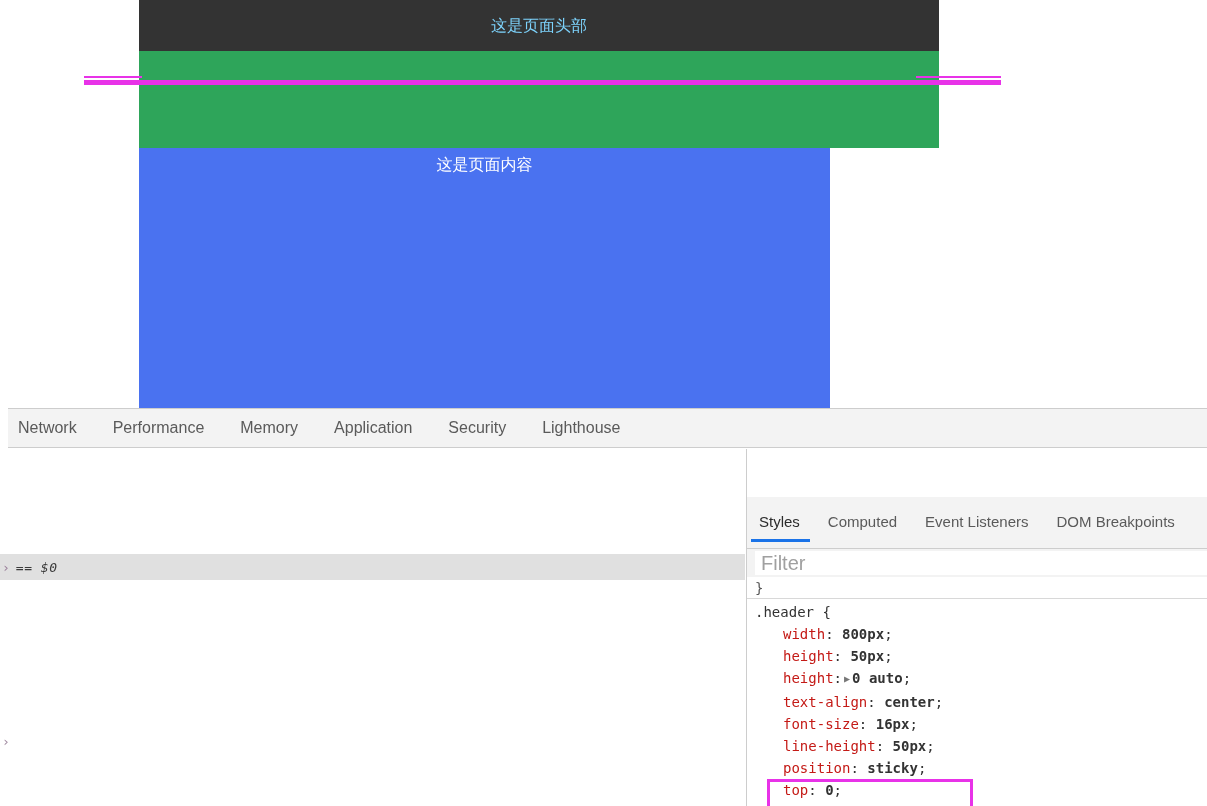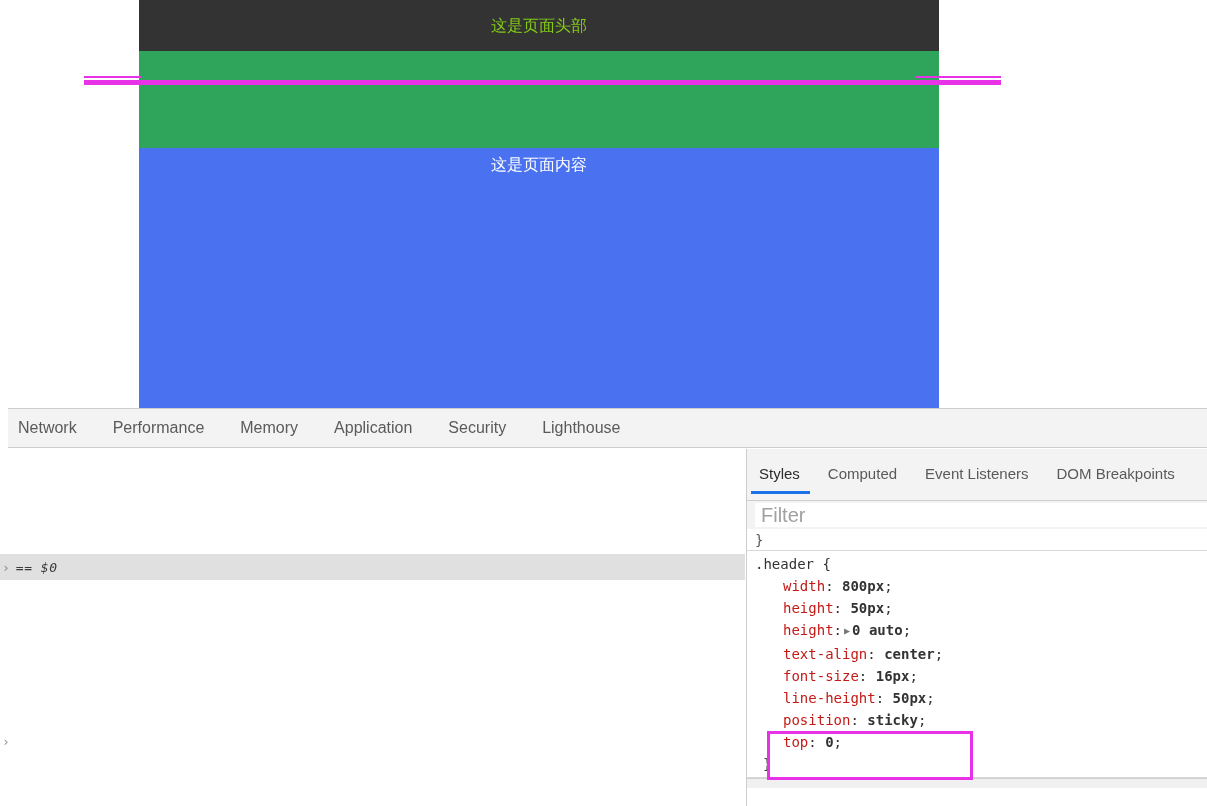--- a/index.html
+++ b/index.html
@@ -30,33 +30,33 @@
   .page-body {
     position: absolute;
     left: 139px; top: 0;
     width: 800px;
     height: 408px;
   }
   .page-header {
     width: 800px;
     height: 51px;
     background: #333333;
-    color: #84cc16;
+    color: #7dd3fc;
     text-align: center;
     line-height: 51px;
     font-size: 16px;
     font-family: "DejaVu Sans", sans-serif;
   }
   .page-nav {
     width: 800px;
     height: 97px;
     background: #2ea55a;
   }
   .page-content {
-    width: 800px;
+    width: 691px;
     height: 260px;
     background: #4a72f0;
     color: #ffffff;
     text-align: center;
     font-size: 16px;
     padding-top: 7px;
     font-family: "DejaVu Sans", sans-serif;
   }
 
   
@@ -179,20 +179,21 @@
     overflow: hidden;
   }
   .sidebar-tabstrip {
     position: relative;
     height: 52px;
     background: #f3f3f3;
     display: flex;
     align-items: center;
     border-bottom: 1px solid #cdcdcd;
     overflow: hidden;
+    margin-top: 48px;
   }
   .sidebar-tab {
     font-size: 15px;
     color: #5a5a5a;
     padding: 0 14px;
     line-height: 36px;
     white-space: nowrap;
     position: relative;
     height: 38px;
   }

